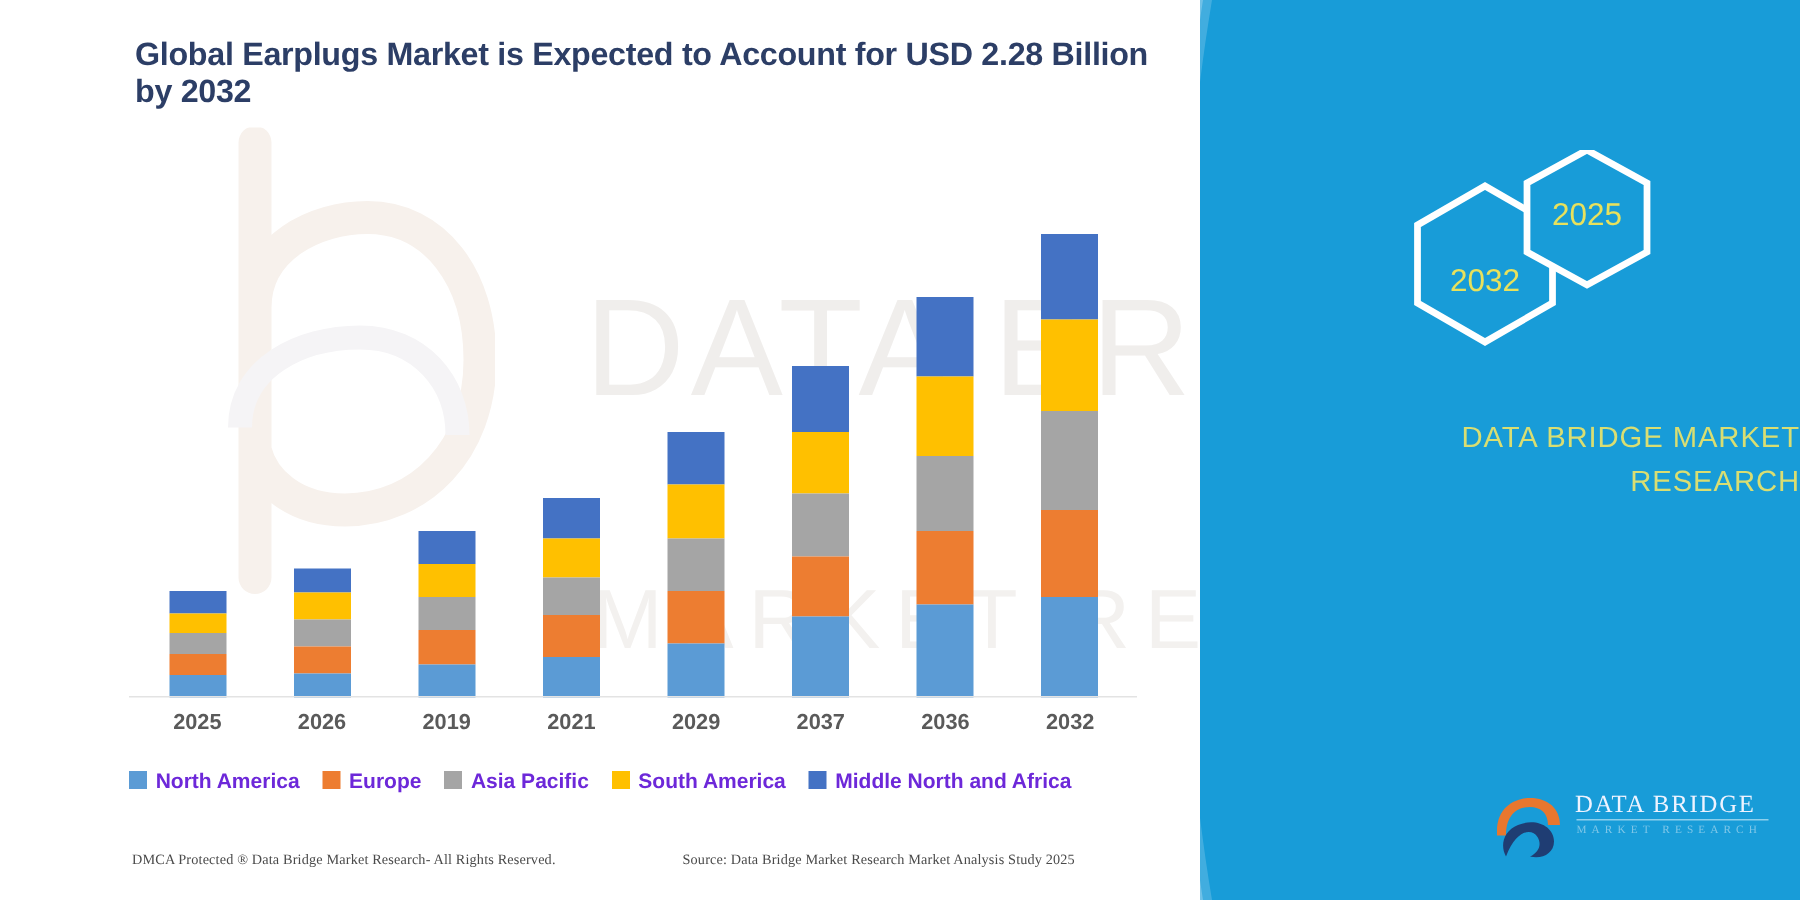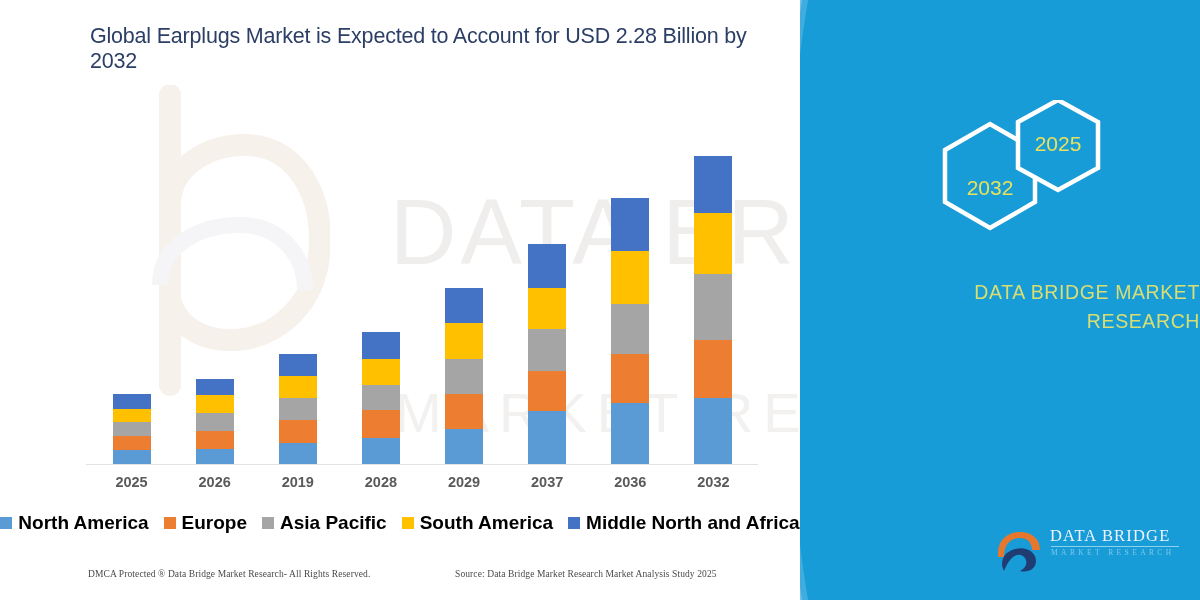--- a/index.html
+++ b/index.html
@@ -31,21 +31,21 @@
     position: absolute; left: 395px; top: 350px;
     font-size: 56px; letter-spacing: 10px; font-weight: 400;
     color: #f3f1ef; white-space: nowrap;
   }
   #wm-b {
     position: absolute; left: 130px; top: 55px; width: 200px; height: 340px;
   }
 
   #chart-title {
     position: absolute; left: 90px; top: 24px; width: 700px;
-    font-size: 21.5px; color: #2c3e66; font-weight: 400;
+    font-size: 21.5px; color: #2c3e66; font-weight: 700;
     letter-spacing: -0.2px; z-index: 3;
   }
 
   #plot-area {
     position: absolute; left: 90px; top: 60px; width: 665px; height: 405px;
     z-index: 2;
   }
   #baseline {
     position: absolute; left: 86px; top: 464px; width: 672px;
     height: 1px; background: #e3e3e3; z-index: 2;
@@ -66,21 +66,21 @@
     font-size: 14.5px; font-weight: bold; color: #5a5a5a;
   }
 
   #legend {
     position: absolute; left: 0; top: 512px; width: 800px;
     display: flex; justify-content: center; align-items: center;
     gap: 15px; z-index: 3;
   }
   .legend-item { display: flex; align-items: center; gap: 6px; }
   .legend-swatch { width: 12px; height: 12px; display: inline-block; }
-  .legend-label { font-size: 19px; font-weight: bold; color: #000000; }
+  .legend-label { font-size: 14px; font-weight: bold; color: #6d28d9; }
 
   #footer-left {
     position: absolute; left: 88px; top: 569px;
     font-size: 9.5px; color: #4a4a4a; font-family: "Liberation Serif", serif;
     letter-spacing: 0.1px; z-index: 3;
   }
   #footer-source {
     position: absolute; left: 455px; top: 569px;
     font-size: 9.5px; color: #4a4a4a; font-family: "Liberation Serif", serif;
     letter-spacing: 0.1px; z-index: 3; text-align: right;
@@ -199,21 +199,21 @@
           <div class="seg" style="height: 66px; background: rgb(165, 165, 165);"></div>
           <div class="seg" style="height: 58px; background: rgb(237, 125, 49);"></div>
           <div class="seg" style="height: 67px; background: rgb(91, 155, 213);"></div>
         </div>
       </div>
     <div id="baseline"></div>
     <div id="x-axis">
         <div class="x-tick" style="left: 0px; width: 83.125px;">2025</div>
         <div class="x-tick" style="left: 83.125px; width: 83.125px;">2026</div>
         <div class="x-tick" style="left: 166.25px; width: 83.125px;">2019</div>
-        <div class="x-tick" style="left: 249.375px; width: 83.125px;">2028</div>
+        <div class="x-tick" style="left: 249.375px; width: 83.125px;">2021</div>
         <div class="x-tick" style="left: 332.5px; width: 83.125px;">2029</div>
         <div class="x-tick" style="left: 415.625px; width: 83.125px;">2037</div>
         <div class="x-tick" style="left: 498.75px; width: 83.125px;">2036</div>
         <div class="x-tick" style="left: 581.875px; width: 83.125px;">2032</div>
       </div>
 
     <div id="legend">
         <div class="legend-item">
           <span class="legend-swatch" style="background: rgb(91, 155, 213);"></span>
           <span class="legend-label">North America</span>

